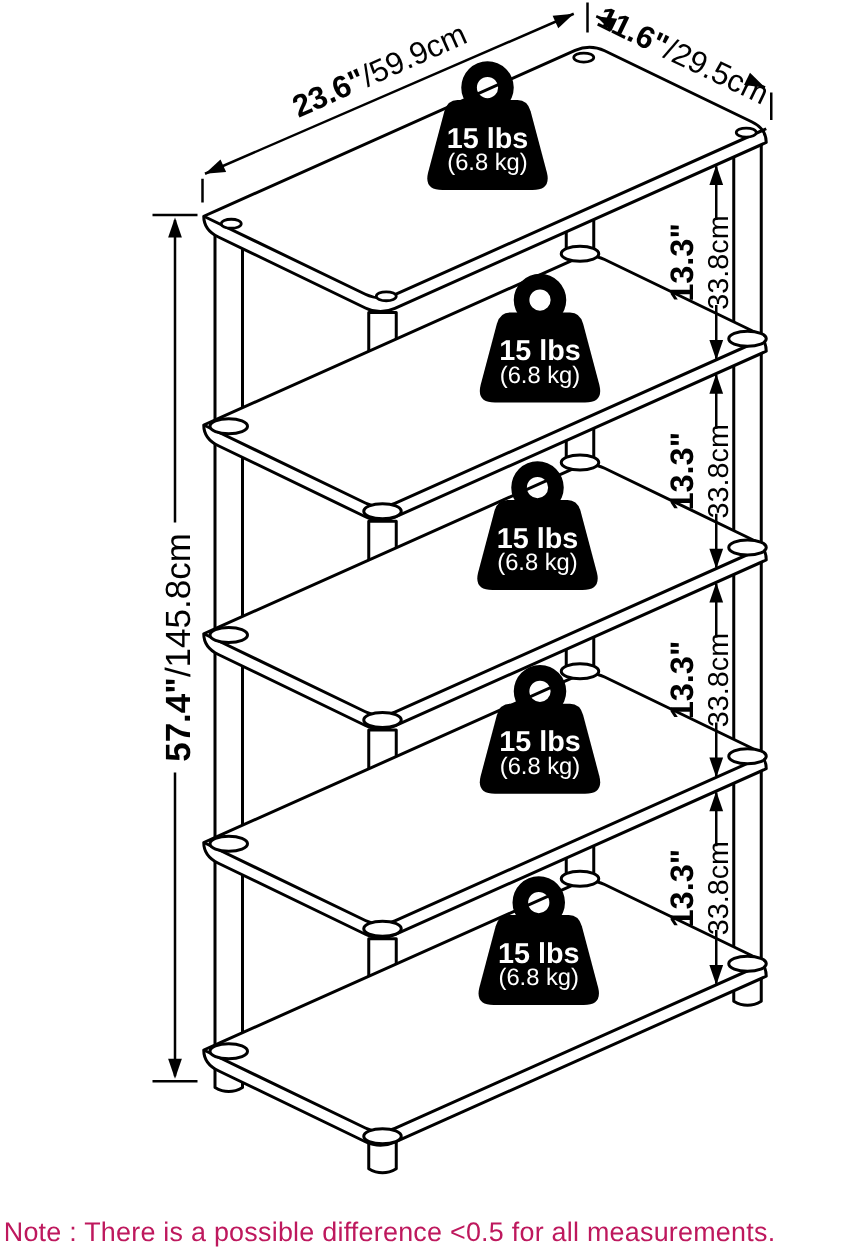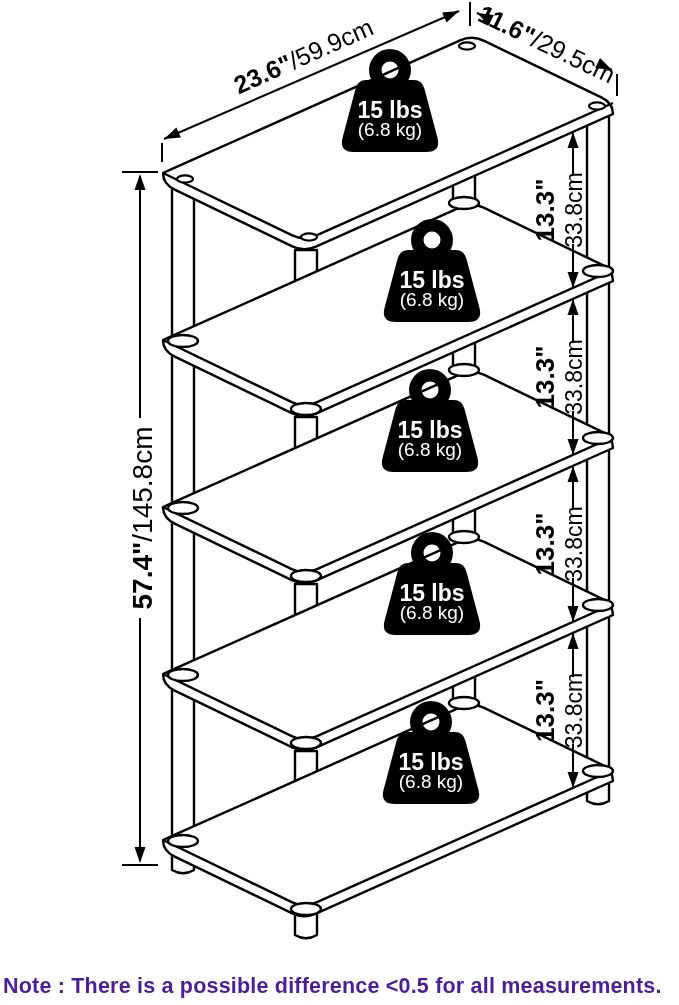--- a/index.html
+++ b/index.html
@@ -9,23 +9,22 @@
     background:#ffffff;
     font-family:"Liberation Sans",sans-serif;
     overflow:hidden;
   }
   svg{position:absolute;left:0;top:0;font-family:"Liberation Sans",sans-serif;}
   .note{
     position:absolute;
     left:3px;top:974px;
     font-size:21.5px;
     letter-spacing:0.2px;
-    color:#4c1d95;
+    color:#be185d;
     white-space:nowrap;
-    font-weight:bold;
   }
 </style>
 </head>
 <body>
 
 <div class="canvas">
   <svg id="diagram-svg" width="679" height="1005" viewBox="0 0 679 1005">
       <g>
         <path d="M 172 182 L 172 340 Q 183 346.5 194 340 L 194 182 Z" fill="#fff" stroke="#000000" stroke-width="2.4" stroke-linejoin="round"></path>
         <path d="M 453 44 L 453 202 Q 464 208.5 475 202 L 475 44 Z" fill="#fff" stroke="#000000" stroke-width="2.4" stroke-linejoin="round"></path>

